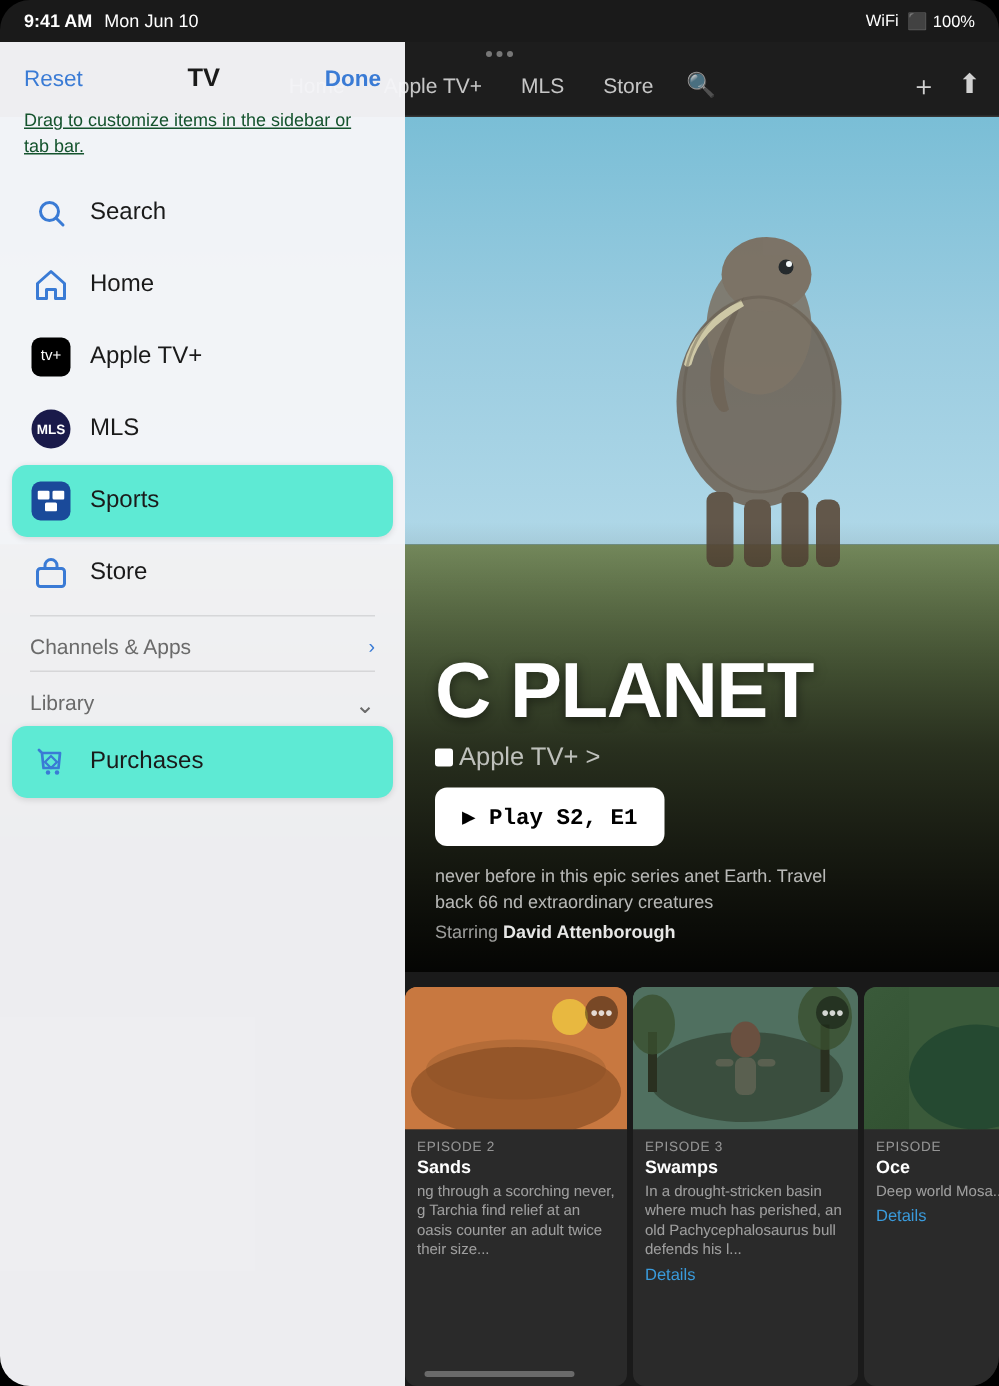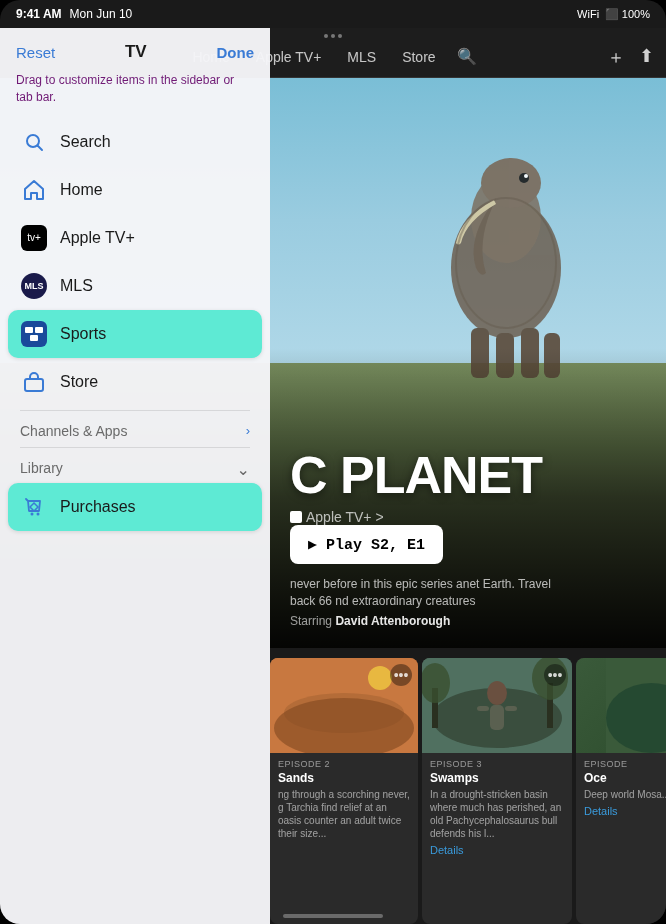--- a/index.html
+++ b/index.html
@@ -143,22 +143,23 @@
     .hero-title {
       font-size: 52px;
       font-weight: 900;
       color: #fff;
       letter-spacing: -1px;
       line-height: 1;
       margin-bottom: 8px;
       text-shadow: 0 2px 8px rgba(0,0,0,0.5);
     }
     .hero-subtitle {
-      font-size: 14px;
+      font-size: 17px;
       color: rgba(255,255,255,0.7);
+      margin-bottom: 10px;
       display: flex;
       align-items: center;
       gap: 4px;
     }
     .hero-subtitle-logo {
       width: 12px; height: 12px;
       background: #fff;
       border-radius: 2px;
       display: inline-block;
     }
@@ -306,23 +307,24 @@
     .sidebar-done {
       font-size: 15px;
       color: #3a7bd5;
       font-weight: 600;
       cursor: pointer;
     }
 
     
     .sidebar-instruction {
       font-size: 12px;
-      color: #701a75;
+      color: #14532d;
       padding: 0 16px 12px 16px;
       line-height: 1.4;
+      text-decoration: underline;
     }
 
     
     .sidebar-items {
       flex: 1;
       overflow-y: auto;
       padding: 0 8px;
     }
     .sidebar-item {
       display: flex;

